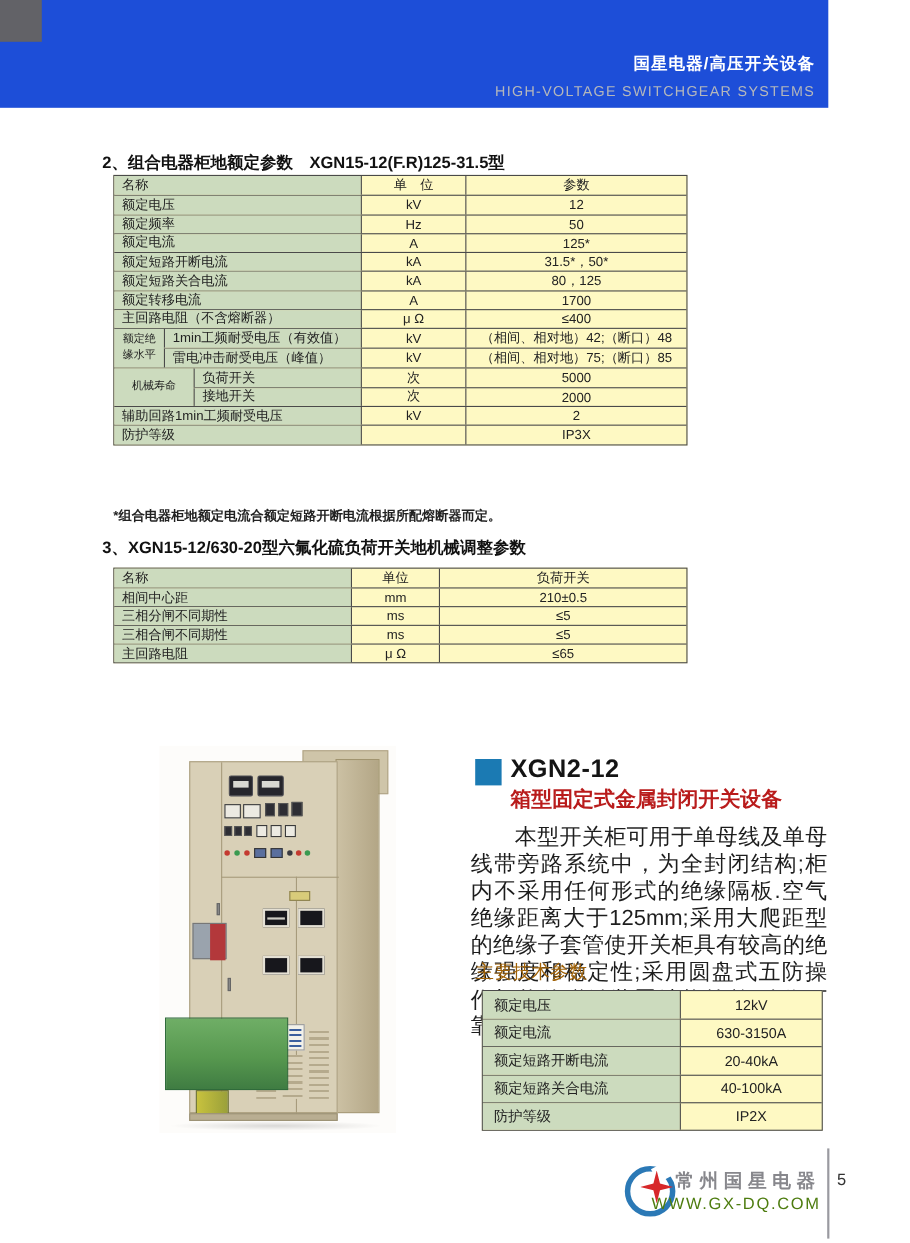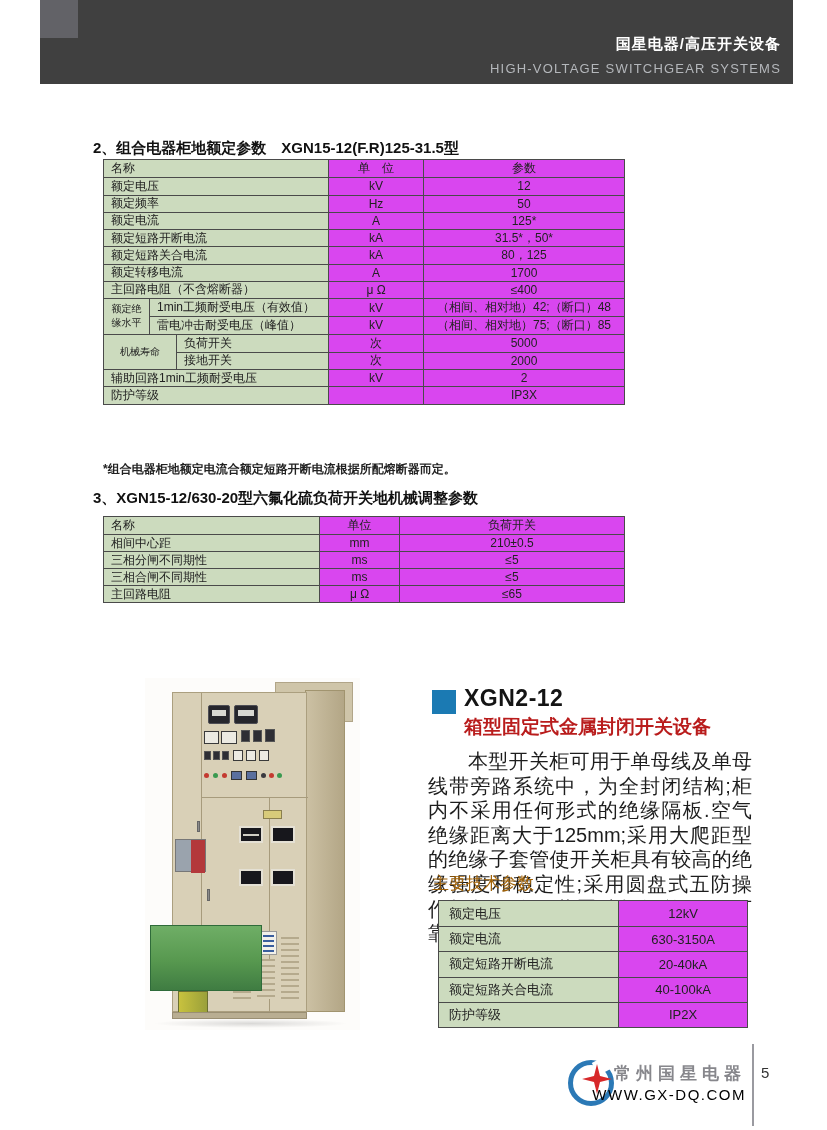--- a/index.html
+++ b/index.html
@@ -2,31 +2,31 @@
 <html><head>
 <meta charset="utf-8">
 <style>
   html,body{margin:0;padding:0;}
   body{
     width:827px;height:1130px;position:relative;background:#ffffff;
     font-family:"Liberation Sans","DejaVu Sans",sans-serif;color:#222;
     overflow:hidden;
   }
   
-  .header-bar{position:absolute;left:0;top:0;width:753px;height:84px;background:#404040;margin-left:40px;}
+  .header-bar{position:absolute;left:0;top:0;width:753px;height:98px;background:#1d4ed8;}
   .header-corner{position:absolute;left:0;top:0;width:38px;height:38px;background:#626267;}
   .header-cn{position:absolute;right:12px;bottom:30px;color:#ffffff;font-weight:700;font-size:15px;letter-spacing:1px;}
   .header-en{position:absolute;right:12px;bottom:8px;color:#b4b7bb;font-size:13px;letter-spacing:1.2px;}
   
   .sec-title{position:absolute;font-size:15px;font-weight:700;color:#111;white-space:nowrap;}
   #sec2-title{left:93px;top:139px;}
   #sec3-title{left:93px;top:489px;}
   .footnote{position:absolute;left:103px;top:461px;font-size:12px;font-weight:700;color:#222;}
   
-  .tbl{position:absolute;border:1.5px solid #4a4a4a;background:#d946ef;box-sizing:border-box;}
+  .tbl{position:absolute;border:1.5px solid #4a4a4a;background:#fef9c3;box-sizing:border-box;}
   .trow{display:flex;height:17.25px;border-top:1px solid #4a4a4a;box-sizing:border-box;}
   .tbl .trow:first-child,.gbody .trow:first-child{border-top:none;}
   .c{display:flex;align-items:center;justify-content:center;border-left:1px solid #4a4a4a;
      font-size:12px;color:#222;box-sizing:border-box;white-space:nowrap;overflow:hidden;}
   .c:first-child{border-left:none;}
   .name{justify-content:flex-start;padding-left:7px;background:#ccdbbe;}
   .w224{width:224px;} .w95{width:95px;} .val{flex:1;}
   .grow{display:flex;border-top:1px solid #4a4a4a;}
   .gcell{background:#ccdbbe;display:flex;align-items:center;justify-content:center;text-align:center;
          font-size:10px;line-height:14px;box-sizing:border-box;padding:0 3px;}
@@ -50,21 +50,21 @@
   #specs .name{padding-left:10px;}
   .w179s{width:179px;}
   
   .footer{position:absolute;left:560px;top:1052px;width:188px;height:70px;}
   .logo{position:absolute;left:8px;top:8px;width:46px;height:46px;}
   .logo-ring{position:absolute;left:0;top:0;width:36px;height:36px;border:5px solid #2b79b6;border-radius:50%;}
   .logo-notch{position:absolute;left:26px;top:-2px;width:18px;height:14px;background:#fff;transform:rotate(-28deg);}
   .logo-star{position:absolute;left:14px;top:4px;width:30px;height:30px;background:#d7282a;
              clip-path:polygon(50% 0,60% 40%,100% 50%,60% 60%,50% 100%,40% 60%,0 50%,40% 40%);}
   .company{position:absolute;right:2px;top:10px;font-size:17px;font-weight:700;color:#87878c;letter-spacing:5px;white-space:nowrap;}
-  .website{position:absolute;right:2px;top:34px;font-size:15px;color:#000000;letter-spacing:1.5px;white-space:nowrap;}
+  .website{position:absolute;right:2px;top:34px;font-size:15px;color:#4d7c0f;letter-spacing:1.5px;white-space:nowrap;}
   .page-rule{position:absolute;left:752px;top:1044px;width:2px;height:82px;background:#9a9aa0;}
   .page-num{position:absolute;left:761px;top:1064px;font-size:15px;color:#333;}
   
   .photo{position:absolute;left:145px;top:678px;width:215px;height:352px;background:#fdfcfa;}
   .ph{position:absolute;box-sizing:border-box;}
   .rear{left:130px;top:4px;width:78px;height:40px;background:#cfc5a9;border:1px solid #b1a588;}
   .side{left:160px;top:12px;width:40px;height:322px;background:linear-gradient(90deg,#ccc1a4,#b3a686);border:1px solid #a1946f;}
   .front{left:27px;top:14px;width:135px;height:320px;background:#d9d0b7;border:1px solid #ab9f7f;}
   .seam-v1{left:28px;top:0;width:1px;height:320px;background:#a79b7c;}
   .meter{background:#26262c;border:1px solid #4e4e55;border-radius:2px;}

